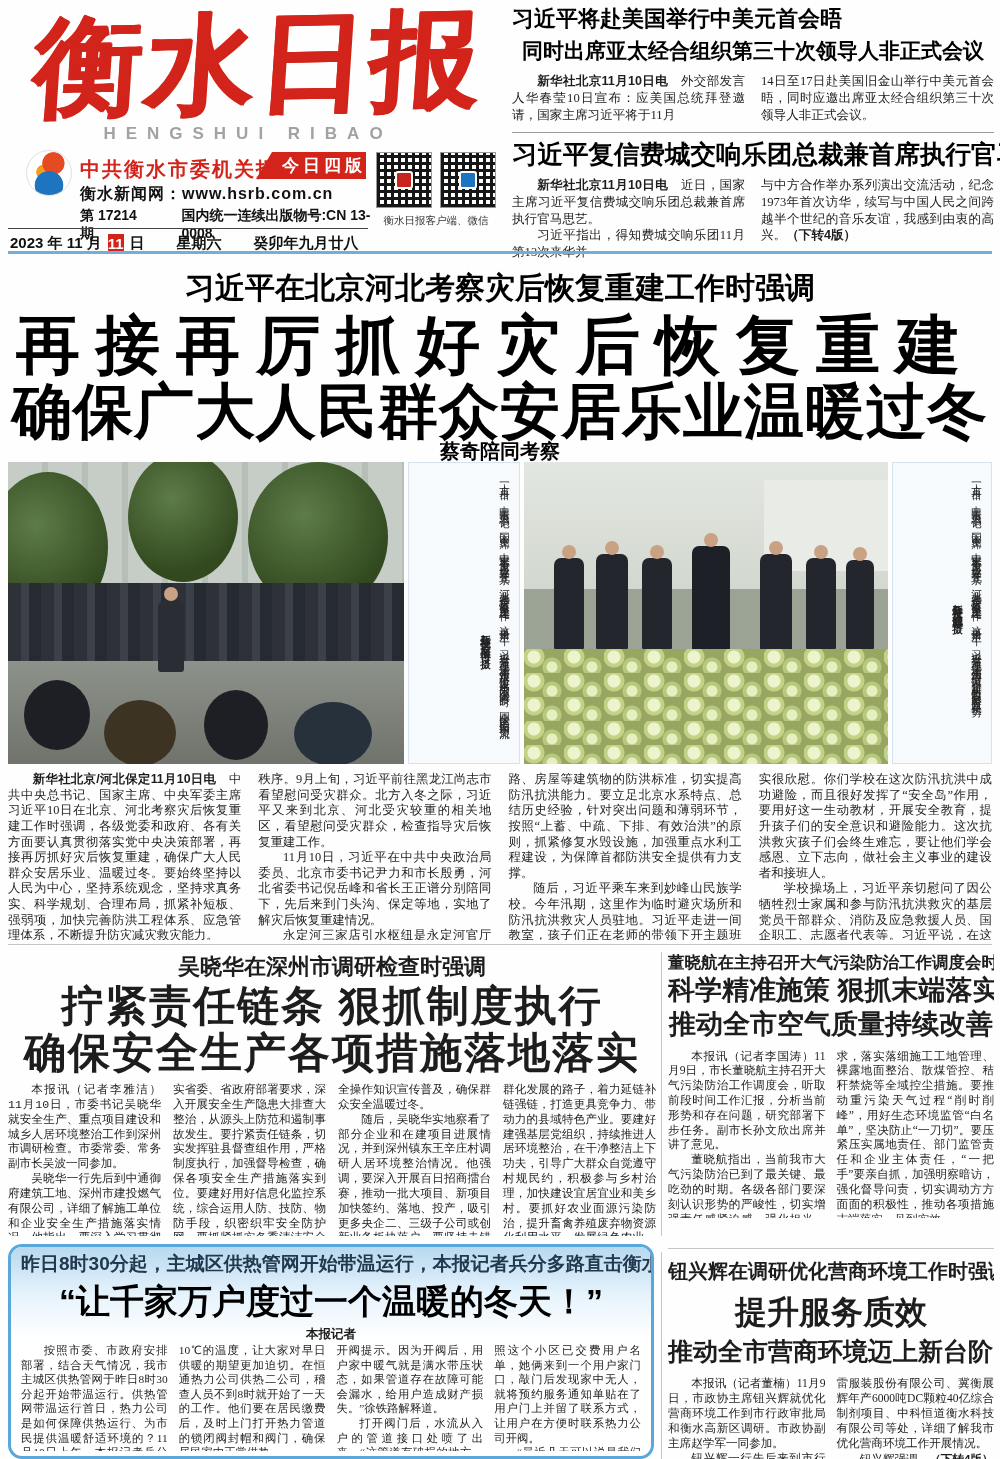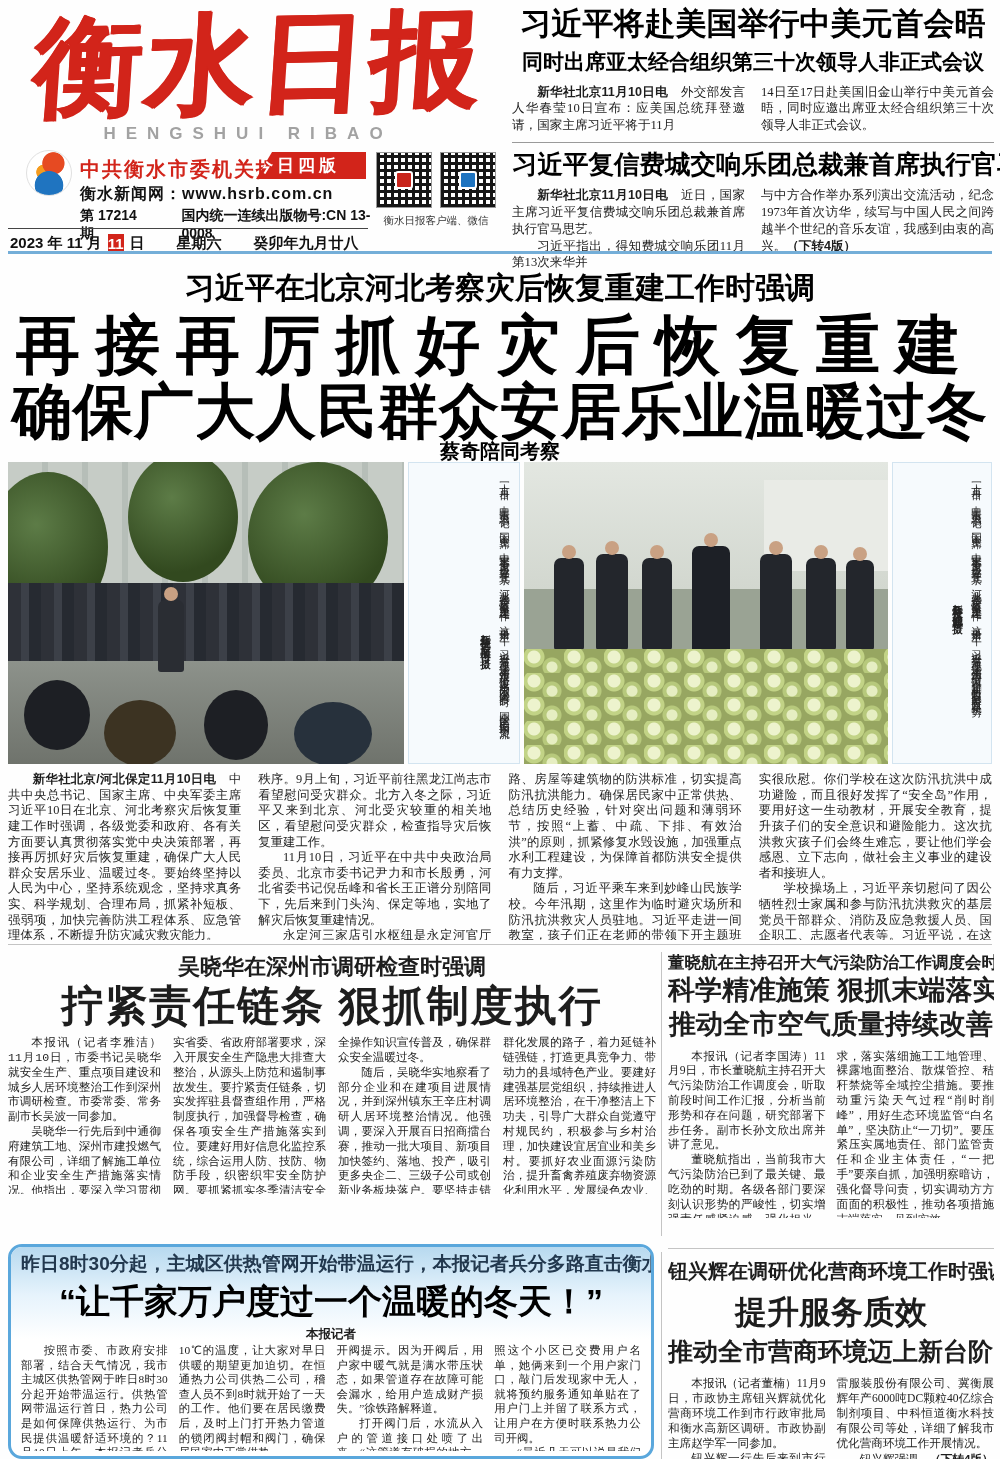--- a/index.html
+++ b/index.html
@@ -16,43 +16,43 @@
     font-family:"Liberation Sans",sans-serif;font-weight:bold;font-size:17px;letter-spacing:10px;}
   .logo{position:absolute;left:18px;top:146px;width:46px;height:46px;border-radius:50%;background:
      radial-gradient(circle at 50% 78%,#1f74c0 0 34%,transparent 36%),
      radial-gradient(circle at 60% 28%,#e64a22 0 26%,transparent 28%),
      radial-gradient(circle at 38% 48%,#f59b1e 0 20%,transparent 22%),#fff;
      border:1px solid #e0e0e0;}
   .organ{position:absolute;left:72px;top:152px;font-family:"Liberation Sans",sans-serif;
     font-weight:900;font-size:20px;color:#d2241a;letter-spacing:2px;}
   .edition{position:absolute;left:248px;top:148px;width:110px;height:27px;background:#d2241a;
     clip-path:polygon(16px 0,100% 0,100% 100%,0 100%);color:#fff;font-family:"Liberation Sans",sans-serif;
-    font-weight:900;font-size:17px;letter-spacing:4px;text-align:left;line-height:27px;}
+    font-weight:900;font-size:17px;letter-spacing:4px;text-align:right;line-height:27px;}
   .website{position:absolute;left:72px;top:180px;font-family:"Liberation Sans",sans-serif;
     font-weight:bold;font-size:16px;letter-spacing:1px;color:#111;}
   .issue-row{position:absolute;left:72px;top:203px;width:300px;display:flex;gap:34px;
     font-family:"Liberation Sans",sans-serif;font-weight:bold;font-size:14px;color:#111;}
   .mast-line{position:absolute;left:0;top:224px;width:360px;border-top:1.5px solid #444;}
   .date-row{position:absolute;left:2px;top:230px;width:360px;display:flex;align-items:center;gap:6px;
     font-family:"Liberation Sans",sans-serif;font-weight:bold;font-size:15px;color:#111;}
   .day-box{display:inline-block;background:#d2241a;color:#fff;padding:0 0;line-height:19px;}
   .date-row .wd{margin-left:26px;} .date-row .lunar{margin-left:26px;}
   .qr{position:absolute;top:148px;width:56px;height:56px;background-color:#fff;border:1px solid #999;
     background-image:repeating-linear-gradient(0deg,#161616 0 3px,transparent 3px 7px),
                      repeating-linear-gradient(90deg,#161616 0 3px,#fff 3px 7px);}
   .qr::after{content:"";position:absolute;left:50%;top:50%;width:14px;height:14px;
     transform:translate(-50%,-50%);background:#c8251c;border:2px solid #fff;border-radius:3px;}
   .qr1{left:368px;} .qr2{left:432px;}
   .qr2::after{background:#1f74c0;}
   .qr-cap{position:absolute;left:360px;top:210px;width:136px;text-align:center;font-size:10.5px;color:#333;}
 
   
   .topright{position:absolute;left:512px;top:6px;width:482px;height:244px;}
-  .tr-h1{font-family:"Liberation Sans",sans-serif;font-weight:900;font-size:31px;line-height:1.15;
-    text-align:center;letter-spacing:0;color:#000;white-space:nowrap;}
+  .tr-h1{font-family:"Liberation Sans",sans-serif;font-weight:900;font-size:22px;line-height:1.15;
+    letter-spacing:0;color:#000;white-space:nowrap;}
   .tr-sub{margin-top:6px;text-align:center;font-weight:bold;font-size:21px;letter-spacing:0;color:#000;}
   .tr-body{margin-top:8px;display:flex;gap:16px;font-size:12.6px;line-height:1.33;text-align:justify;}
   .tr-body .col{flex:1;}
   .tr-divider{margin:8px 0 6px;border-top:1px solid #9a9a9a;box-shadow:0 2px 0 -1px #c9c9c9;}
   .tr-h2{font-family:"Liberation Sans",sans-serif;font-weight:900;font-size:25.5px;line-height:1.2;
     text-align:center;color:#000;white-space:nowrap;}
   .lead-in{font-weight:bold;font-family:"Liberation Sans",sans-serif;}
   .turn{font-weight:bold;font-family:"Liberation Sans",sans-serif;}
 
   .blue-rule{position:absolute;left:8px;top:251px;width:984px;height:3px;background:#74aed8;}
@@ -236,37 +236,38 @@
     <div class="col" data-name="article-column">
       <p class="para"><span class="lead-in" data-name="dateline">新华社北京/河北保定11月10日电</span>　<span data-name="body-text">中共中央总书记、国家主席、中央军委主席习近平10日在北京、河北考察灾后恢复重建工作时强调，各级党委和政府、各有关方面要认真贯彻落实党中央决策部署，再接再厉抓好灾后恢复重建，确保广大人民群众安居乐业、温暖过冬。要始终坚持以人民为中心，坚持系统观念，坚持求真务实、科学规划、合理布局，抓紧补短板、强弱项，加快完善防洪工程体系、应急管理体系，不断提升防灾减灾救灾能力。</span></p>
 
     </div>
     <div class="col" data-name="article-column">
       <p class="para" style="text-indent:0" data-name="body-text">秩序。9月上旬，习近平前往黑龙江尚志市看望慰问受灾群众。北方入冬之际，习近平又来到北京、河北受灾较重的相关地区，看望慰问受灾群众，检查指导灾后恢复重建工作。</p>
       <p class="para" data-name="body-text">11月10日，习近平在中共中央政治局委员、北京市委书记尹力和市长殷勇，河北省委书记倪岳峰和省长王正谱分别陪同下，先后来到门头沟、保定等地，实地了解灾后恢复重建情况。</p>
       <p class="para" data-name="body-text">永定河三家店引水枢纽是永定河官厅山峡段控制性工程。10日上午，习近平来到这里，听取北京市水系、永定河修复治理、拦河闸运行等情况汇报，了解灾后恢复重建进展。习近平指出，门头沟、房山等山区地带山高谷深，连续强降雨容易造成特大山洪，是北京防汛抗洪的重点区域。既要建好用好水库等控制性工程，也要完善山区道</p>
     </div>
     <div class="col" data-name="article-column">
-      <p class="para" style="text-indent:0" data-name="body-text">路、房屋等建筑物的防洪标准，切实提高防汛抗洪能力。确保居民家中正常供热、总结历史经验，针对突出问题和薄弱环节，按照“上蓄、中疏、下排、有效治洪”的原则，抓紧修复水毁设施，加强重点水利工程建设，为保障首都防洪安全提供有力支撑。</p>
+      <p class="para" style="text-indent:0" data-name="body-text">路、房屋等建筑物的防洪标准，切实提高防汛抗洪能力。要立足北京水系特点、总结历史经验，针对突出问题和薄弱环节，按照“上蓄、中疏、下排、有效治洪”的原则，抓紧修复水毁设施，加强重点水利工程建设，为保障首都防洪安全提供有力支撑。</p>
       <p class="para" data-name="body-text">随后，习近平乘车来到妙峰山民族学校。今年汛期，这里作为临时避灾场所和防汛抗洪救灾人员驻地。习近平走进一间教室，孩子们正在老师的带领下开主题班会。大家争着向习爷爷展示自己以抗洪救灾为主题的手工制品，并汇报自己在洪灾面前的经历和感受，习近平听后很高兴。他说，保证受灾学生都能按时开学返校，是党中央对灾后恢复重建提出的明确要求。经过各方面共同努力，所有灾区学校都按时开学了，看到孩子们幸福的笑容，很踏</p>
     </div>
     <div class="col" data-name="article-column">
       <p class="para" style="text-indent:0" data-name="body-text">实很欣慰。你们学校在这次防汛抗洪中成功避险，而且很好发挥了“安全岛”作用，要用好这一生动教材，开展安全教育，提升孩子们的安全意识和避险能力。这次抗洪救灾孩子们会终生难忘，要让他们学会感恩、立下志向，做社会主义事业的建设者和接班人。</p>
       <p class="para"><span data-name="body-text">学校操场上，习近平亲切慰问了因公牺牲烈士家属和参与防汛抗洪救灾的基层党员干部群众、消防及应急救援人员、国企职工、志愿者代表等。习近平说，在这场抗洪抢险救灾斗争中，基层党员干部冲锋在前、勇于担当，人民解放军、武警部队官兵、消防救援队伍指战员挺身而出、向险前行，国有企业职工闻“汛”而动、紧急驰援，社会各界和志愿者积极参与、奉献爱心，书写了洪水无情人有情的人间大爱。</span></p>
     </div>
   </section>
 
   <div class="hline-940" data-name="section-divider"></div>
   <div class="vline-mid" data-name="column-divider"></div>
   <div class="hline-right" data-name="section-divider"></div>
   <div class="vline-bot" data-name="column-divider"></div>
 
   <section class="wu" data-name="wu-article">
     <div class="kicker" data-name="wu-kicker">吴晓华在深州市调研检查时强调</div>
     <div class="h" data-name="wu-headline-line1">拧紧责任链条 狠抓制度执行</div>
+    <div class="h" data-name="wu-headline-line2">确保安全生产各项措施落地落实</div>
     <div class="body" data-name="wu-body">
       <div class="col" data-name="article-column">
         <p class="para" data-name="body-text">本报讯（记者李雅洁）11月10日，市委书记吴晓华就安全生产、重点项目建设和城乡人居环境整治工作到深州市调研检查。市委常委、常务副市长吴波一同参加。</p>
         <p class="para" data-name="body-text">吴晓华一行先后到中通御府建筑工地、深州市建投燃气有限公司，详细了解施工单位和企业安全生产措施落实情况。他指出，要深入学习贯彻习近平总书记重要指示精神，坚决落</p>
       </div>
       <div class="col" data-name="article-column">
         <p class="para" style="text-indent:0" data-name="body-text">实省委、省政府部署要求，深入开展安全生产隐患大排查大整治，从源头上防范和遏制事故发生。要拧紧责任链条，切实发挥驻县督查组作用，严格制度执行，加强督导检查，确保各项安全生产措施落实到位。要建好用好信息化监控系统，综合运用人防、技防、物防手段，织密织牢安全防护网。要抓紧抓实冬季清洁安全取暖，严格落实“双安全员”制度，强化安</p>
       </div>
       <div class="col" data-name="article-column">
         <p class="para" style="text-indent:0" data-name="body-text">全操作知识宣传普及，确保群众安全温暖过冬。</p>

